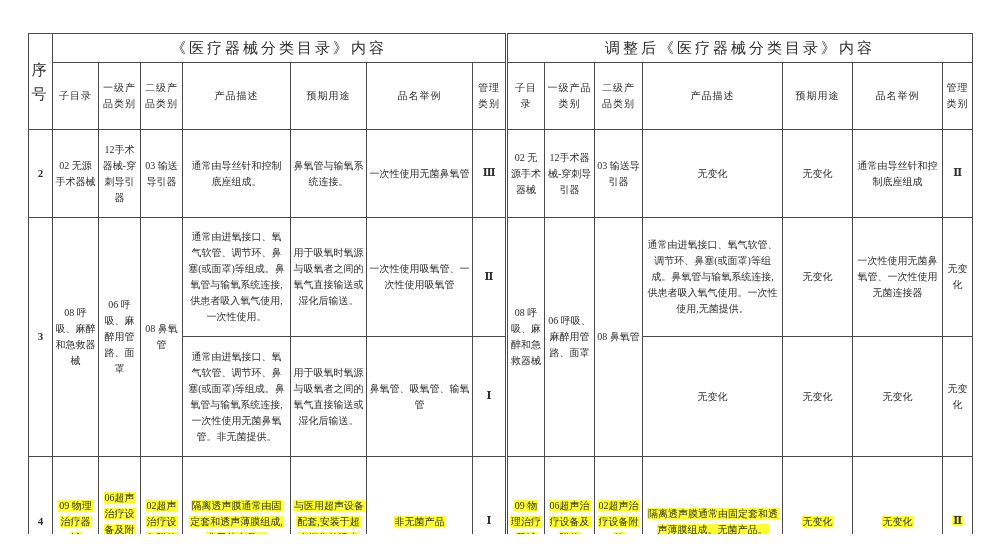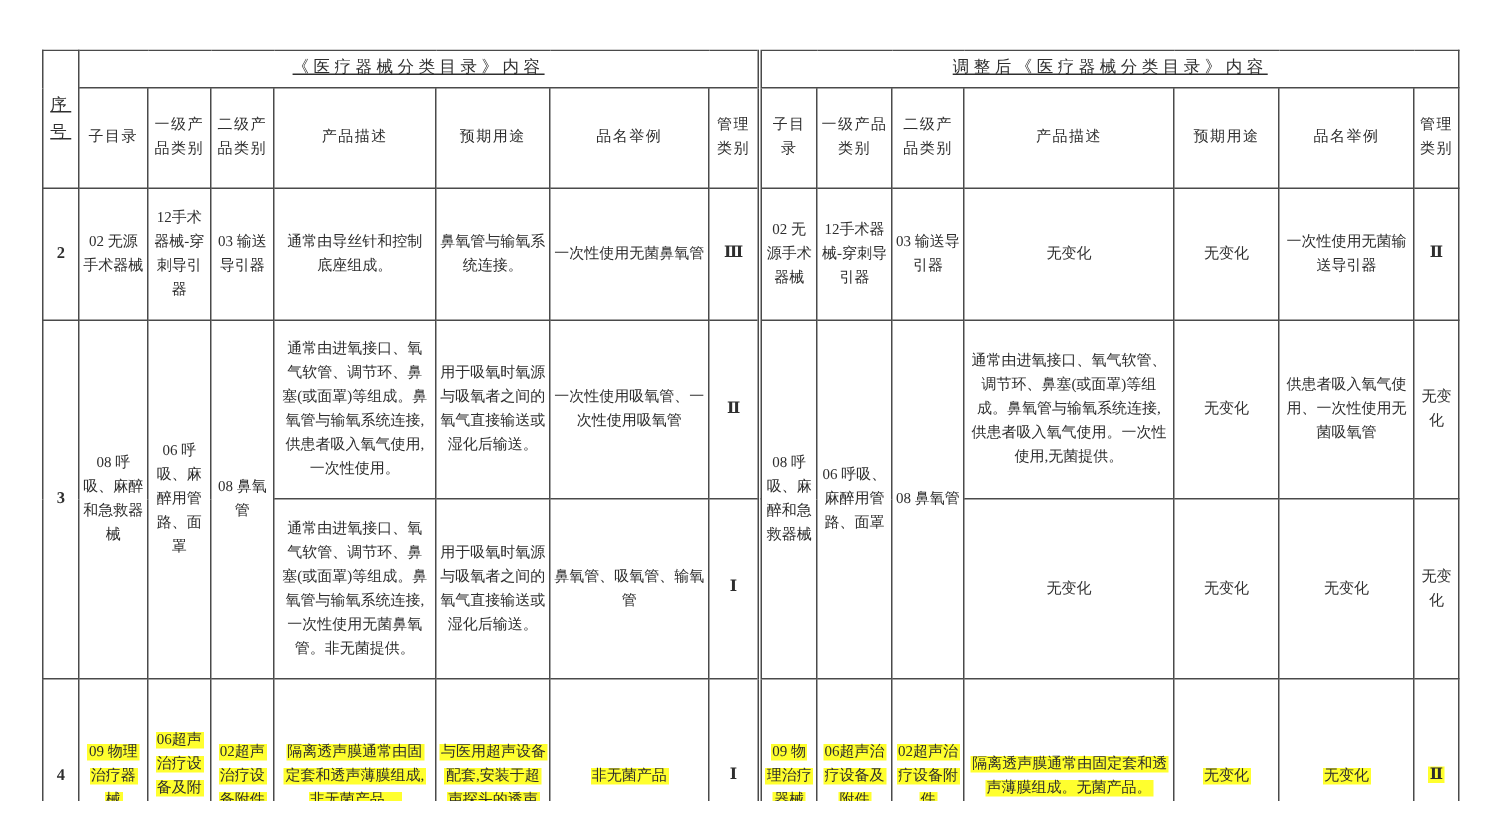--- a/index.html
+++ b/index.html
@@ -8,21 +8,21 @@
     font-family:"Liberation Serif","DejaVu Serif",serif;color:#2e2e2e;
     overflow:hidden;
   }
   .sheet{position:absolute;left:28px;top:33px;width:946px;height:501px;overflow:hidden;}
   table{border-collapse:collapse;table-layout:fixed;width:944px;}
   th,td{
     border:1px solid #4a4a4a;font-weight:normal;font-size:10px;
     text-align:center;vertical-align:middle;padding:2px 2px;line-height:1.6;
     word-break:break-all;overflow:hidden;
   }
-  tr.group-row th{height:20px;font-size:11px;letter-spacing:3px;text-decoration:underline;}
+  tr.group-row th{height:20px;font-size:15px;letter-spacing:3px;}
   tr.cols-row th{height:62px;letter-spacing:1px;}
   .seq{font-weight:bold;font-size:11px;}
   .cls{font-weight:bold;font-size:10.5px;}
   .divider{border-left:3px double #4a4a4a;}
   .hl{background:#ffff2e;padding:0 1px;box-decoration-break:clone;-webkit-box-decoration-break:clone;}
   .desc-cell{padding:3px 4px;}
 </style>
 </head>
 <body>
 
@@ -76,39 +76,39 @@
     <td>03 输送导引器</td>
     <td class="desc-cell">通常由导丝针和控制底座组成。</td>
     <td>鼻氧管与输氧系统连接。</td>
     <td>一次性使用无菌鼻氧管</td>
     <td class="cls">Ⅲ</td>
     <td class="divider">02 无源手术器械</td>
     <td>12手术器械-穿刺导引器</td>
     <td>03 输送导引器</td>
     <td class="desc-cell">无变化</td>
     <td>无变化</td>
-    <td>一次性使用无菌输送导引器</td>
+    <td>通常由导丝针和控制底座组成</td>
     <td class="cls">Ⅱ</td>
   </tr>
 
   <tr style="height:119px">
     <td class="seq" rowspan="2">3</td>
     <td rowspan="2">08 呼吸、麻醉和急救器械</td>
     <td rowspan="2">06 呼吸、麻醉用管路、面罩</td>
     <td rowspan="2">08 鼻氧管</td>
     <td class="desc-cell">通常由进氧接口、氧气软管、调节环、鼻塞(或面罩)等组成。鼻氧管与输氧系统连接,供患者吸入氧气使用,一次性使用。</td>
     <td>用于吸氧时氧源与吸氧者之间的氧气直接输送或湿化后输送。</td>
     <td>一次性使用吸氧管、一次性使用吸氧管</td>
     <td class="cls">Ⅱ</td>
     <td class="divider" rowspan="2">08 呼吸、麻醉和急救器械</td>
     <td rowspan="2">06 呼吸、麻醉用管路、面罩</td>
     <td rowspan="2">08 鼻氧管</td>
     <td class="desc-cell">通常由进氧接口、氧气软管、调节环、鼻塞(或面罩)等组成。鼻氧管与输氧系统连接,供患者吸入氧气使用。一次性使用,无菌提供。</td>
     <td>无变化</td>
-    <td>供患者吸入氧气使用、一次性使用无菌吸氧管</td>
+    <td>一次性使用无菌鼻氧管、一次性使用无菌连接器</td>
     <td>无变化</td>
   </tr>
   <tr style="height:120px">
     <td class="desc-cell">通常由进氧接口、氧气软管、调节环、鼻塞(或面罩)等组成。鼻氧管与输氧系统连接,一次性使用无菌鼻氧管。非无菌提供。</td>
     <td>用于吸氧时氧源与吸氧者之间的氧气直接输送或湿化后输送。</td>
     <td>鼻氧管、吸氧管、输氧管</td>
     <td class="cls">Ⅰ</td>
     <td class="desc-cell">无变化</td>
     <td>无变化</td>
     <td>无变化</td>

